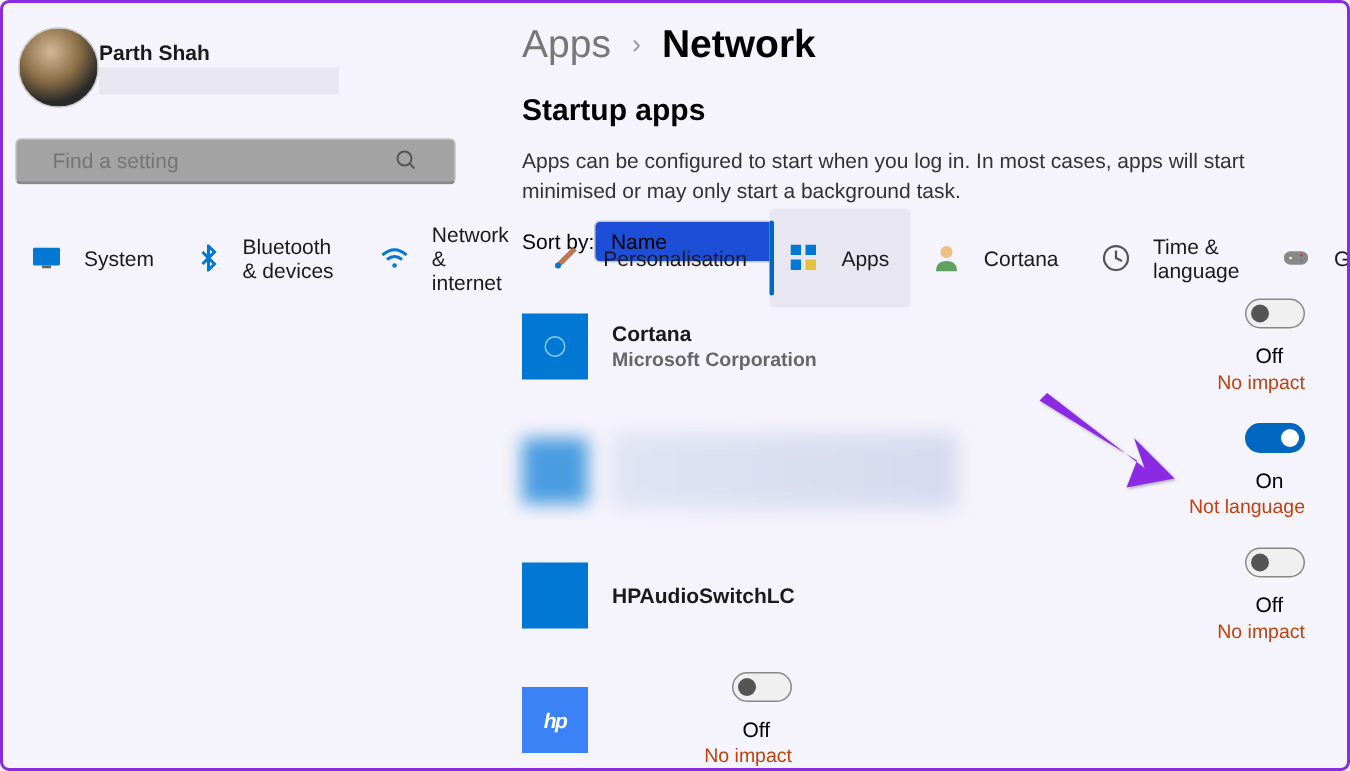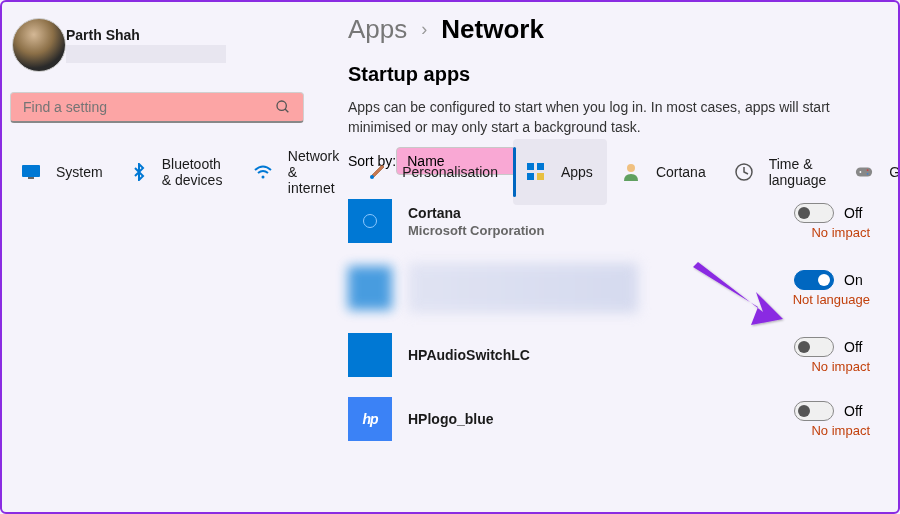--- a/index.html
+++ b/index.html
@@ -3,49 +3,49 @@
 <meta charset="utf-8">
 <style>
 * { box-sizing: border-box; margin: 0; padding: 0; }
 body { font-family: "Segoe UI", -apple-system, sans-serif; background: #f5f3fb; width: 900px; height: 514px; overflow: hidden; border: 2px solid #8a2be2; border-radius: 6px; position: relative; }
 .container { display: flex; height: 100%; }
 .sidebar { width: 310px; padding: 8px 6px; }
 .profile { display: flex; align-items: center; padding: 8px 4px 12px 4px; }
 .avatar { width: 54px; height: 54px; border-radius: 50%; background: radial-gradient(circle at 40% 30%, #d4b896 0%, #8b6f47 40%, #2a2a2a 70%); border: 1px solid #ccc; }
 .profile-name { font-size: 14px; font-weight: 600; color: #1a1a1a; }
 .profile-sub { width: 160px; height: 18px; background: #e8e6f0; margin-top: 2px; }
-.search-box { display: flex; align-items: center; background: #fca5a5; border: 1px solid #d0d0d0; border-radius: 4px; padding: 6px 12px; margin: 8px 2px 16px 2px; border-bottom: 2px solid #888; gap: 22px; }
+.search-box { display: flex; align-items: center; background: #a3a3a3; border: 1px solid #d0d0d0; border-radius: 4px; padding: 6px 24px; margin: 8px 2px 16px 2px; border-bottom: 2px solid #888; gap: 22px; }
 .search-box input { border: none; outline: none; flex: 1; font-size: 14px; background: transparent; }
 .search-icon { width: 16px; height: 16px; stroke: #555; fill: none; stroke-width: 2; }
 .nav { display: flex; flex-direction: row; gap: 1px; }
 .nav-item { display: flex; align-items: center; gap: 16px; padding: 9px 14px; border-radius: 4px; cursor: pointer; position: relative; font-size: 14px; color: #1a1a1a; }
 .nav-item.active { background: #e8e6f0; }
 .nav-item.active::before { content: ""; position: absolute; left: 0; top: 8px; bottom: 8px; width: 3px; background: #0067c0; border-radius: 2px; }
 .nav-icon { width: 18px; height: 18px; display: flex; align-items: center; justify-content: center; }
 .main { flex: 1; padding: 12px 28px 0 36px; overflow: hidden; }
 .breadcrumb { display: flex; align-items: center; gap: 14px; font-size: 26px; margin-bottom: 18px; }
 .bc-parent { color: #777; cursor: pointer; }
 .bc-sep { color: #999; font-size: 18px; }
 .bc-current { font-weight: 600; }
 .section-title { font-size: 20px; font-weight: 600; margin-bottom: 12px; }
 .section-desc { font-size: 14px; color: #333; line-height: 1.4; margin-bottom: 10px; max-width: 510px; }
 .sort-row { display: flex; align-items: center; font-size: 14px; margin-bottom: 14px; }
-.sort-select { display: flex; align-items: center; justify-content: space-between; border: 1px solid #c8c8c8; border-radius: 4px; padding: 5px 10px; width: 140px; cursor: pointer; background: #f9a8d4; }
+.sort-select { display: flex; align-items: center; justify-content: space-between; border: 1px solid #c8c8c8; border-radius: 4px; padding: 5px 10px; width: 140px; cursor: pointer; background: #1d4ed8; }
 .chev { width: 10px; height: 10px; }
 .apps-list { display: flex; flex-direction: column; }
 .app-row { display: flex; align-items: center; padding: 10px 0; gap: 16px; }
 .app-row.blurred .app-icon, .app-row.blurred .app-meta { filter: blur(6px); opacity: 0.7; }
 .app-icon { width: 44px; height: 44px; background: #0078d4; display: flex; align-items: center; justify-content: center; }
 .app-icon.circle-dot::after { content: ""; width: 12px; height: 12px; border: 1.5px solid #8cc8ff; border-radius: 50%; }
 .app-icon.hp { background: #3b82f6; color: #fff; font-size: 14px; font-style: italic; font-weight: 600; letter-spacing: -1px; }
 .app-meta { flex: 1; display: flex; flex-direction: column; font-weight: bold; }
 .app-name { font-size: 14px; color: #1a1a1a; }
 .app-pub { font-size: 13px; color: #666; margin-top: 2px; }
 .app-status { display: flex; flex-direction: column; align-items: flex-end; gap: 2px; min-width: 120px; }
-.toggle-row { display: flex; align-items: center; gap: 10px; }
+.toggle-row { display: flex; align-items: center; gap: 10px; flex-direction: column; }
 .toggle { width: 40px; height: 20px; border-radius: 10px; position: relative; cursor: pointer; }
 .toggle.off { background: #f0f0f0; border: 1px solid #888; }
 .toggle.off::after { content: ""; position: absolute; width: 12px; height: 12px; background: #555; border-radius: 50%; left: 3px; top: 3px; }
 .toggle.on { background: #0067c0; border: 1px solid #0067c0; }
 .toggle.on::after { content: ""; position: absolute; width: 12px; height: 12px; background: #fff; border-radius: 50%; right: 3px; top: 3px; }
 .toggle-label { font-size: 14px; width: 26px; }
 .impact { font-size: 13px; color: #c2410c; }
 .arrow-overlay { position: absolute; right: 110px; top: 255px; pointer-events: none; }
 .blur-block { width: 230px; height: 50px; background: linear-gradient(90deg, #d8ddf0, #c8d0ea); filter: blur(2px); }
 </style>
@@ -205,23 +205,20 @@
           <div class="toggle-row">
             <div class="toggle off"></div>
             <span class="toggle-label">Off</span>
           </div>
           <span class="impact">No impact</span>
         </div>
       </div>
 
       <div class="app-row">
         <div class="app-icon hp">hp</div>
-        <div class="app-meta">
-          <span class="app-name">HPlogo_blue</span>
-        </div>
         <div class="app-status">
           <div class="toggle-row">
             <div class="toggle off"></div>
             <span class="toggle-label">Off</span>
           </div>
           <span class="impact">No impact</span>
         </div>
       </div>
 
     </div>

